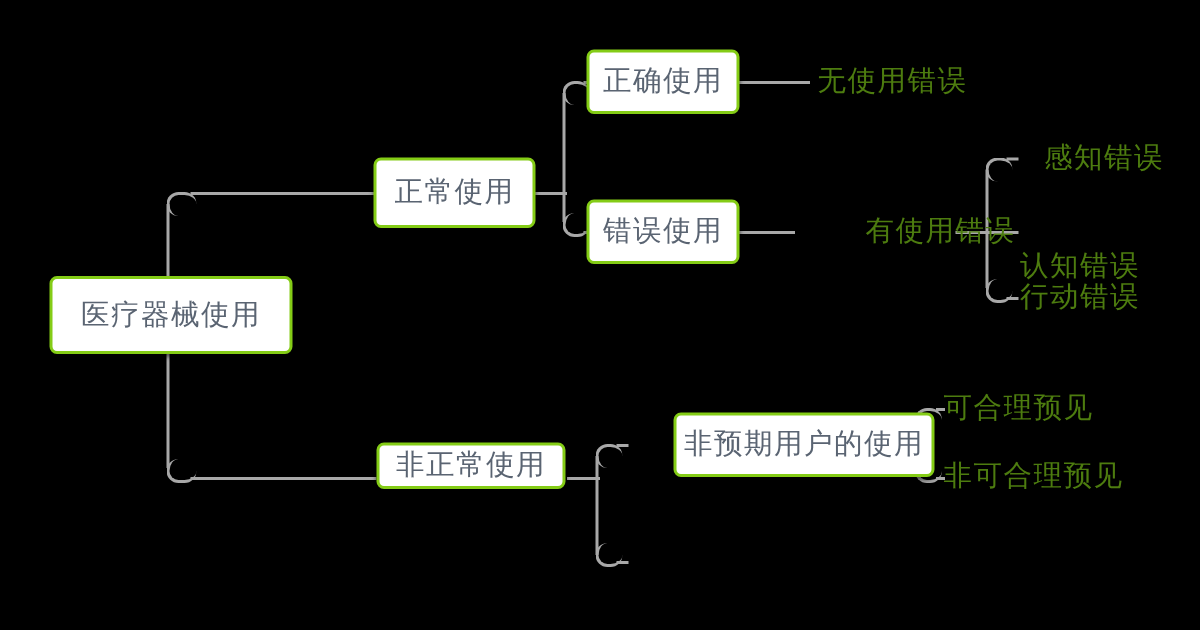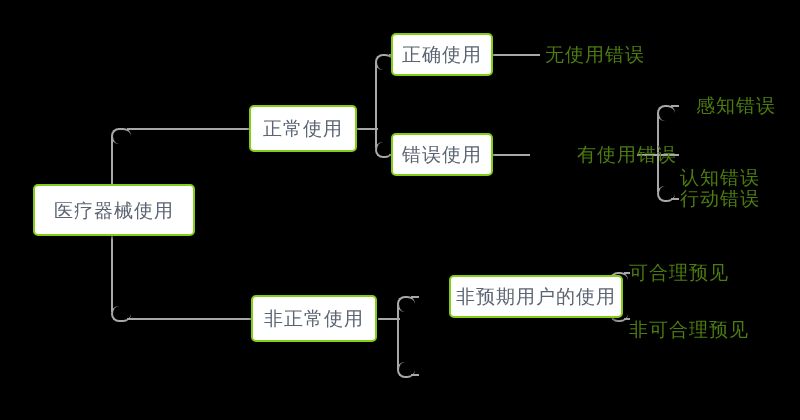--- a/index.html
+++ b/index.html
@@ -109,36 +109,36 @@
   <div class="conn v" style="left:610px; top:280px; height:32px;"></div>
   <div class="elbow tl" style="left:610px; top:272px; width:16px; height:14px;"></div>
   <div class="conn h" style="left:624px; top:272px; width:6px;"></div>
   <div class="elbow bl" style="left:610px; top:306px; width:16px; height:14px;"></div>
   <div class="conn h" style="left:624px; top:318px; width:6px;"></div>
 
   <div class="node root" style="left:33px; top:184px; width:162px; height:52px;">医疗器械使用</div>
 
   <div class="node" style="left:249px; top:105px; width:108px; height:47px;">正常使用</div>
 
-  <div class="node" style="left:251px; top:295px; width:126px; height:47px;">非正常使用</div>
+  <div class="node" style="left:251px; top:295px; width:126px; height:31px;">非正常使用</div>
 
   <div class="node" style="left:391px; top:33px; width:102px; height:43px;">正确使用</div>
 
   <div class="node" style="left:391px; top:133px; width:102px; height:43px;">错误使用</div>
 
   <div class="node" style="left:417px; top:275px; width:174px; height:43px;margin-left:32px;">非预期用户的使用</div>
 
 
   <div class="leaf" style="left:545px; top:43px; height:22px;">无使用错误</div>
 
   <div class="leaf" style="left:535px; top:143px; height:22px;margin-left:42px;">有使用错误</div>
 
   <div class="leaf" style="left:629px; top:261px; height:22px;">可合理预见</div>
 
-  <div class="leaf" style="left:629px; top:318px; height:22px;">非可合理预见</div>
+  <div class="leaf" style="left:629px; top:306px; height:22px;">非可合理预见</div>
 
   <div class="leaf" style="left:680px; top:94px; height:22px;margin-left:16px;">感知错误</div>
 
   <div class="leaf" style="left:680px; top:143px; height:22px;margin-top:23px;">认知错误</div>
 
   <div class="leaf" style="left:680px; top:187px; height:22px;">行动错误</div>
 
 </div>
 
 </body></html>

